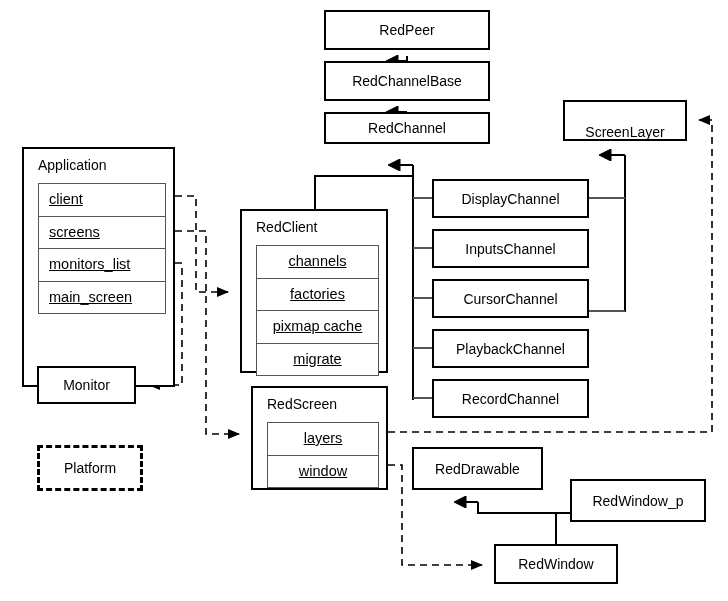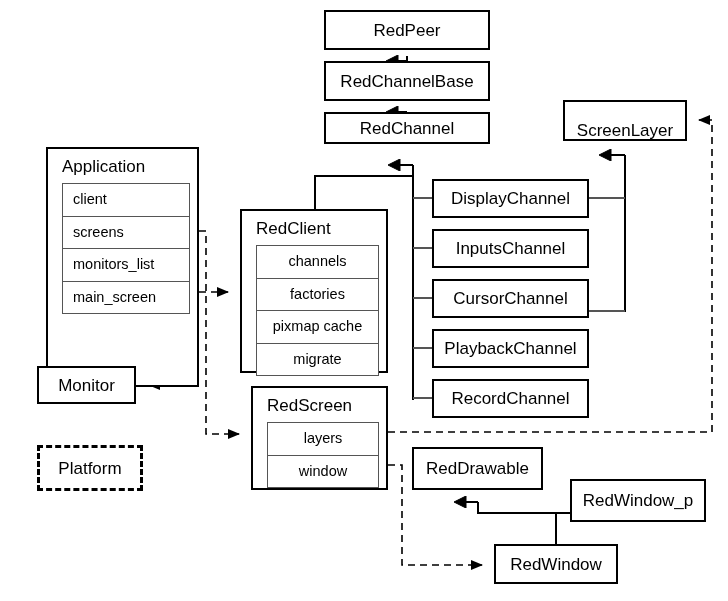--- a/index.html
+++ b/index.html
@@ -37,21 +37,21 @@
   .node.plain {
     display: flex;
     align-items: center;
     justify-content: center;
   }
   .node.dashed {
     border-style: dashed;
     border-width: 3px;
   }
   .node-title {
-    font-size: 17px;
+    font-size: 14px;
     line-height: 1;
     white-space: nowrap;
   }
   .node.plain .node-title {
     text-align: center;
   }
   .node.withfields {
     padding: 0;
   }
   .node.withfields .node-title {
@@ -62,20 +62,21 @@
   }
   .fields {
     position: absolute;
     left: 14px;
     right: 7px;
     top: 34px;
     border: 1px solid #555555;
     border-bottom: none;
     box-sizing: border-box;
     background: #ffffff;
+    text-decoration: underline;
   }
   .field {
     font-size: 14.5px;
     line-height: 1;
     padding: 8px 6px 9px 6px;
     border-bottom: 1px solid #555555;
     box-sizing: border-box;
     white-space: nowrap;
   }
   .field.left {
@@ -180,21 +181,21 @@
       </div>
       <div class="node plain" style="left: 432px; top: 279px; width: 157px; height: 39px;">
         <div class="node-title">CursorChannel</div>
       </div>
       <div class="node plain" style="left: 432px; top: 329px; width: 157px; height: 39px;">
         <div class="node-title">PlaybackChannel</div>
       </div>
       <div class="node plain" style="left: 432px; top: 379px; width: 157px; height: 39px;">
         <div class="node-title">RecordChannel</div>
       </div>
-      <div class="node withfields" style="left: 22px; top: 147px; width: 153px; height: 240px; margin-left: 24px;">
+      <div class="node withfields" style="left: 22px; top: 147px; width: 153px; height: 240px;">
         <div class="node-title">Application</div>
         <div class="fields">
           <div class="field left">client</div>
           <div class="field left">screens</div>
           <div class="field left">monitors_list</div>
           <div class="field left">main_screen</div>
         </div>
       </div>
       <div class="node plain" style="left: 37px; top: 366px; width: 99px; height: 38px;">
         <div class="node-title">Monitor</div>

